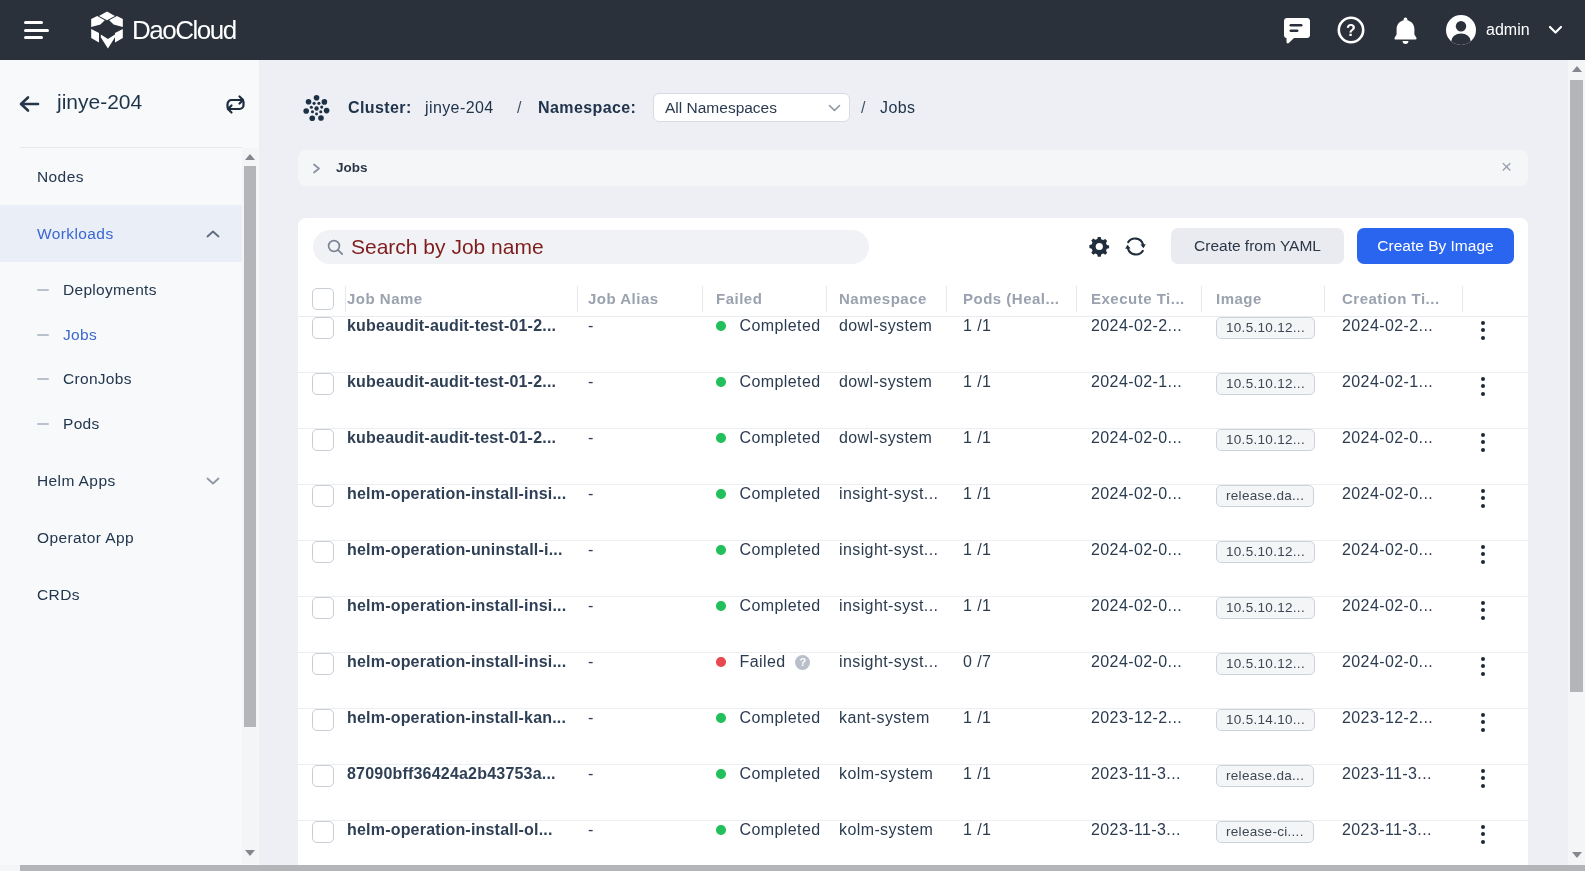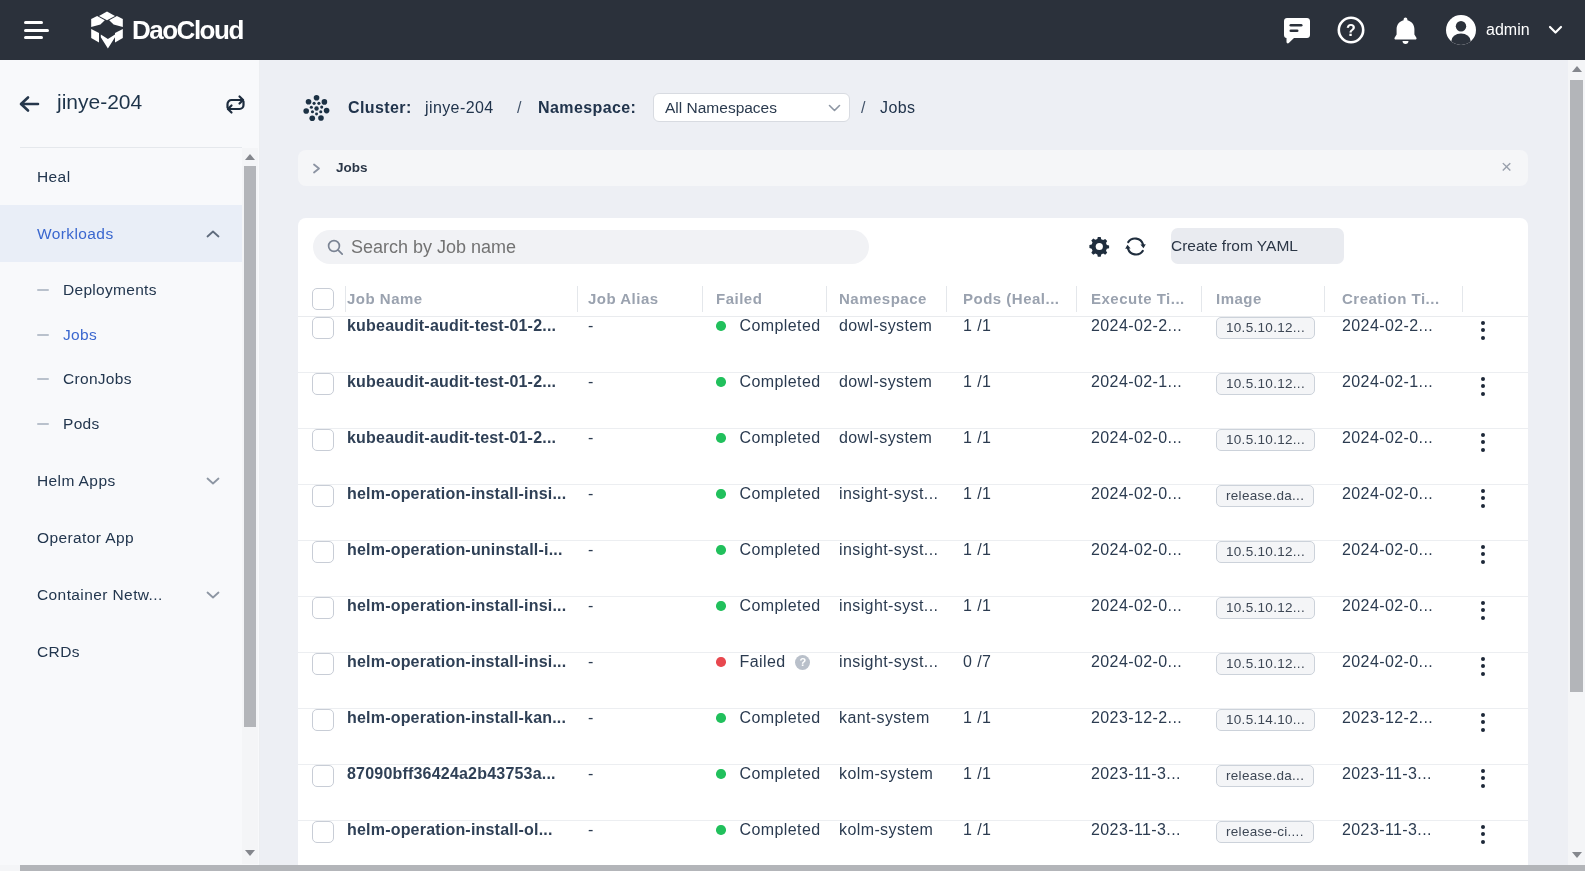--- a/index.html
+++ b/index.html
@@ -4,21 +4,21 @@
 <title>DaoCloud</title>
 <style>
 *{margin:0;padding:0;box-sizing:border-box}
 html,body{width:1585px;height:871px;overflow:hidden;background:#edeff4;
   font-family:"Liberation Sans",sans-serif;position:relative}
 .abs{position:absolute}
 
 #topbar{position:absolute;left:0;top:0;width:1585px;height:60px;background:#2b313b}
 #topbar .hline{position:absolute;background:#fff;border-radius:1.5px;height:3px}
 #brand{position:absolute;left:132px;top:0;height:60px;line-height:60px;
-  color:#fff;font-size:26px;font-weight:bold;letter-spacing:-1.5px}
+  color:#fff;font-size:26px;font-weight:normal;letter-spacing:-1.5px}
 #admin{position:absolute;left:1486px;top:0;height:60px;line-height:60px;color:#fff;font-size:16px}
 
 #sidebar{position:absolute;left:0;top:60px;width:260px;height:811px;background:#f8f9fb;border-right:1px solid #eceef1}
 #clustername{position:absolute;left:57px;top:30px;font-size:21px;color:#1d3349}
 #sideSep{position:absolute;left:20px;top:87px;width:222px;height:1px;background:#e5e8ec}
 #menu{position:absolute;left:0;top:88px;width:242px}
 .mi{height:57px;display:flex;align-items:center;padding-left:37px;font-size:15.5px;letter-spacing:0.4px;color:#22364e;position:relative}
 .mi.active{background:#e9eef7;color:#3a67cf}
 .sub{margin:6px 0}
 .si{height:44.6px;display:flex;align-items:center;padding-left:37px;font-size:15.5px;letter-spacing:0.3px;color:#22364e}
@@ -36,22 +36,22 @@
 #bc{position:absolute;left:0;top:8px;width:100%;height:80px}
 .bct{position:absolute;top:24px;height:32px;line-height:32px;font-size:16px;letter-spacing:0.4px;color:#21344c;white-space:nowrap}
 .bold{font-weight:bold}
 #nsselect{position:absolute;left:393px;top:25px;width:197px;height:29px;background:#fff;border:1px solid #d8dbe1;border-radius:6px;font-size:15.5px;color:#2a3a4e;line-height:27px;padding-left:11px}
 #tabbar{position:absolute;left:38px;top:90px;width:1230px;height:36px;background:#f5f6f8;border-radius:8px}
 #tabbar .tabtxt{position:absolute;left:38px;top:0;height:36px;line-height:36px;font-size:13.5px;font-weight:bold;color:#2a3647}
 #tabbar .x{position:absolute;left:1203px;top:0;height:36px;line-height:34px;font-size:19px;color:#9aa1ad}
 
 #card{position:absolute;left:38px;top:158px;width:1230px;height:653px;background:#fff;border-radius:8px 8px 0 0}
 #search{position:absolute;left:15px;top:12px;width:556px;height:34px;border-radius:17px;background:#f1f2f5}
-#search .ph{position:absolute;left:38px;top:0;height:38px;line-height:34px;font-size:18px;color:#737373}
-.btn{position:absolute;top:10px;height:36px;line-height:36px;font-size:15.5px;border-radius:7px}
+#search .ph{position:absolute;left:38px;top:0;height:38px;line-height:34px;font-size:21px;color:#7f1d1d}
+.btn{position:absolute;top:10px;height:36px;line-height:36px;text-align:center;font-size:15.5px;border-radius:7px}
 #byaml{left:873px;width:173px;background:#e9ebf0;color:#2b3646}
 #bimg{left:1059px;width:157px;background:#2a65f0;color:#fff}
 
 .trow{display:flex;align-items:flex-start;position:absolute;left:0;width:1230px;height:56px;border-bottom:1px solid #eceef1}
 #thead{top:63px;height:36px;border-bottom:1px solid #e9ebee;color:#9aa2af;font-weight:bold;font-size:15px;letter-spacing:0.5px}
 .c0{width:48px;flex:none;display:flex;align-items:center}
 .c1{width:232px;flex:none;padding-left:1px;overflow:hidden;white-space:nowrap}
 .c2{width:125px;flex:none;padding-left:10px;overflow:hidden;white-space:nowrap}
 .c3{width:124px;flex:none;padding-left:13px;overflow:hidden;white-space:nowrap;display:flex;align-items:center}
 .c4{width:120px;flex:none;padding-left:12px;overflow:hidden;white-space:nowrap}
@@ -134,43 +134,38 @@
   </svg>
   <div id="clustername">jinye-204</div>
   <svg class="abs" style="left:224px;top:33px" width="23" height="23" viewBox="0 0 23 23">
     <path d="M3.5 14.5 v-3.5 a4 4 0 0 1 4-4 h11" fill="none" stroke="#1d2c3e" stroke-width="2.2" stroke-linecap="round"></path>
     <path d="M15.5 3.5 l3.6 3.5 -3.6 3.5" fill="none" stroke="#1d2c3e" stroke-width="2.2" stroke-linecap="round" stroke-linejoin="round"></path>
     <path d="M19.5 8.5 v3.5 a4 4 0 0 1 -4 4 h-11" fill="none" stroke="#1d2c3e" stroke-width="2.2" stroke-linecap="round"></path>
     <path d="M7.5 19.5 l-3.6-3.5 3.6-3.5" fill="none" stroke="#1d2c3e" stroke-width="2.2" stroke-linecap="round" stroke-linejoin="round"></path>
   </svg>
   <div id="sideSep"></div>
   <div id="menu">
-    <div class="mi">Heal</div>
+    <div class="mi">Nodes</div>
     <div class="mi active">Workloads
       <svg class="mchev" width="14" height="8" viewBox="0 0 14 8">
           <polyline points="1.5,6.5 7,1.5 12.5,6.5" fill="none" stroke="#5f6b7d" stroke-width="1.8" stroke-linecap="round" stroke-linejoin="round"></polyline>
         </svg>
     </div>
     <div class="sub">
       <div class="si"><span class="dash"></span>Deployments</div>
       <div class="si active"><span class="dash"></span>Jobs</div>
       <div class="si"><span class="dash"></span>CronJobs</div>
       <div class="si"><span class="dash"></span>Pods</div>
     </div>
     <div class="mi">Helm Apps
       <svg class="mchev" width="14" height="8" viewBox="0 0 14 8">
           <polyline points="1.5,1.5 7,6.5 12.5,1.5" fill="none" stroke="#8d96a3" stroke-width="1.8" stroke-linecap="round" stroke-linejoin="round"></polyline>
         </svg>
     </div>
     <div class="mi">Operator App</div>
-    <div class="mi">Container Netw...
-      <svg class="mchev" width="14" height="8" viewBox="0 0 14 8">
-          <polyline points="1.5,1.5 7,6.5 12.5,1.5" fill="none" stroke="#8d96a3" stroke-width="1.8" stroke-linecap="round" stroke-linejoin="round"></polyline>
-        </svg>
-    </div>
     <div class="mi">CRDs</div>
   </div>
 
   <div class="sbtrack" style="left:242px;top:88px;width:16px;height:716px"></div>
   <div class="arr up" style="left:245px;top:94px"></div>
   <div class="sbthumb" style="left:244px;top:106px;width:12px;height:561px"></div>
   <div class="arr down" style="left:245px;top:790px"></div>
 </div>
 
 <div id="main">
@@ -231,20 +226,21 @@
       <circle cx="10.3" cy="10.5" r="3.6" fill="#fff"></circle>
     </svg>
 
     <svg class="abs" style="left:826px;top:17px" width="23" height="23" viewBox="0 0 23 23">
       <path d="M4.2 7.2 A8.3 8.3 0 0 1 19 9.4" fill="none" stroke="#1f2d3d" stroke-width="2.1" stroke-linecap="round"></path>
       <path d="M18.8 15.8 A8.3 8.3 0 0 1 4 13.6" fill="none" stroke="#1f2d3d" stroke-width="2.1" stroke-linecap="round"></path>
       <polygon points="21.8,9.2 16.4,9.6 19.5,13.2" fill="#1f2d3d"></polygon>
       <polygon points="1.2,13.8 6.6,13.4 3.5,9.8" fill="#1f2d3d"></polygon>
     </svg>
     <div class="btn" id="byaml">Create from YAML</div>
+    <div class="btn" id="bimg">Create By Image</div>
 
     <div class="trow" id="thead">
       <div class="c0 hc">
           <span class="cb"></span>
         </div>
       <div class="c1 hc">Job Name</div>
       <div class="c2 hc">Job Alias</div>
       <div class="c3 hc" style="display:block">Failed</div>
       <div class="c4 hc">Namespace</div>
       <div class="c5 hc">Pods (Heal...</div>

